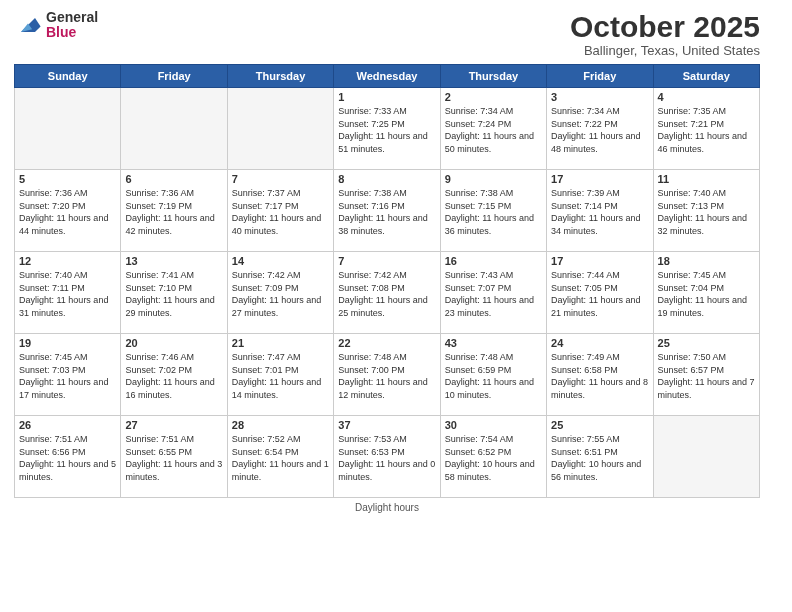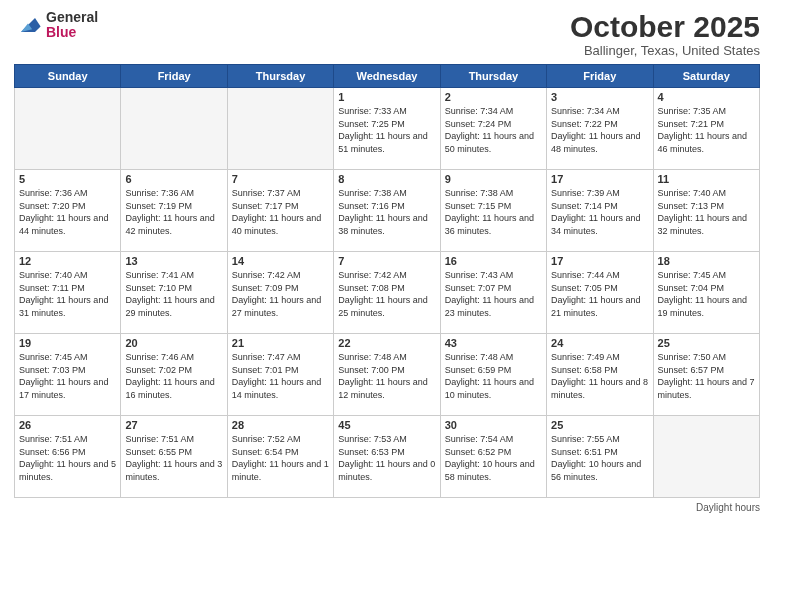--- a/index.html
+++ b/index.html
@@ -96,21 +96,21 @@
     }
     .day-info {
       font-size: 9px;
       color: #333;
       line-height: 1.4;
     }
     .footer-note {
       font-size: 10px;
       color: #555;
       margin-top: 4px;
-      text-align: right;
+      text-align: center;
     }
     tr.week td {
       height: 82px;
     }
   </style>
 </head>
 <body>
 
 <div class="page">
   <div class="header">
@@ -261,21 +261,21 @@
           </td>
           <td>
             <span class="day-number">27</span>
             <div class="day-info">Sunrise: 7:51 AM<br>Sunset: 6:55 PM<br>Daylight: 11 hours and 3 minutes.</div>
           </td>
           <td>
             <span class="day-number">28</span>
             <div class="day-info">Sunrise: 7:52 AM<br>Sunset: 6:54 PM<br>Daylight: 11 hours and 1 minute.</div>
           </td>
           <td>
-            <span class="day-number">45</span>
+            <span class="day-number">37</span>
             <div class="day-info">Sunrise: 7:53 AM<br>Sunset: 6:53 PM<br>Daylight: 11 hours and 0 minutes.</div>
           </td>
           <td>
             <span class="day-number">30</span>
             <div class="day-info">Sunrise: 7:54 AM<br>Sunset: 6:52 PM<br>Daylight: 10 hours and 58 minutes.</div>
           </td>
           <td>
             <span class="day-number">25</span>
             <div class="day-info">Sunrise: 7:55 AM<br>Sunset: 6:51 PM<br>Daylight: 10 hours and 56 minutes.</div>
           </td>

